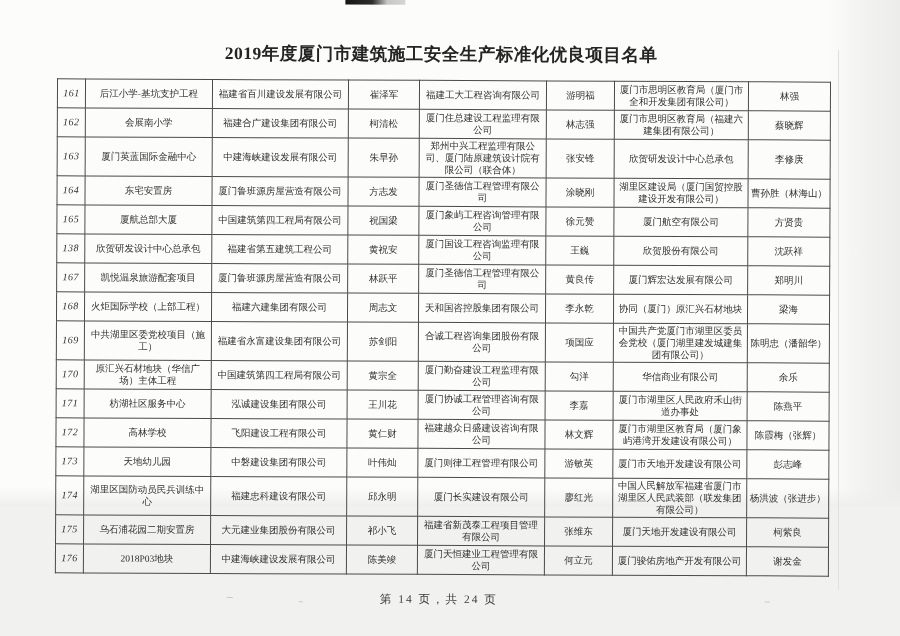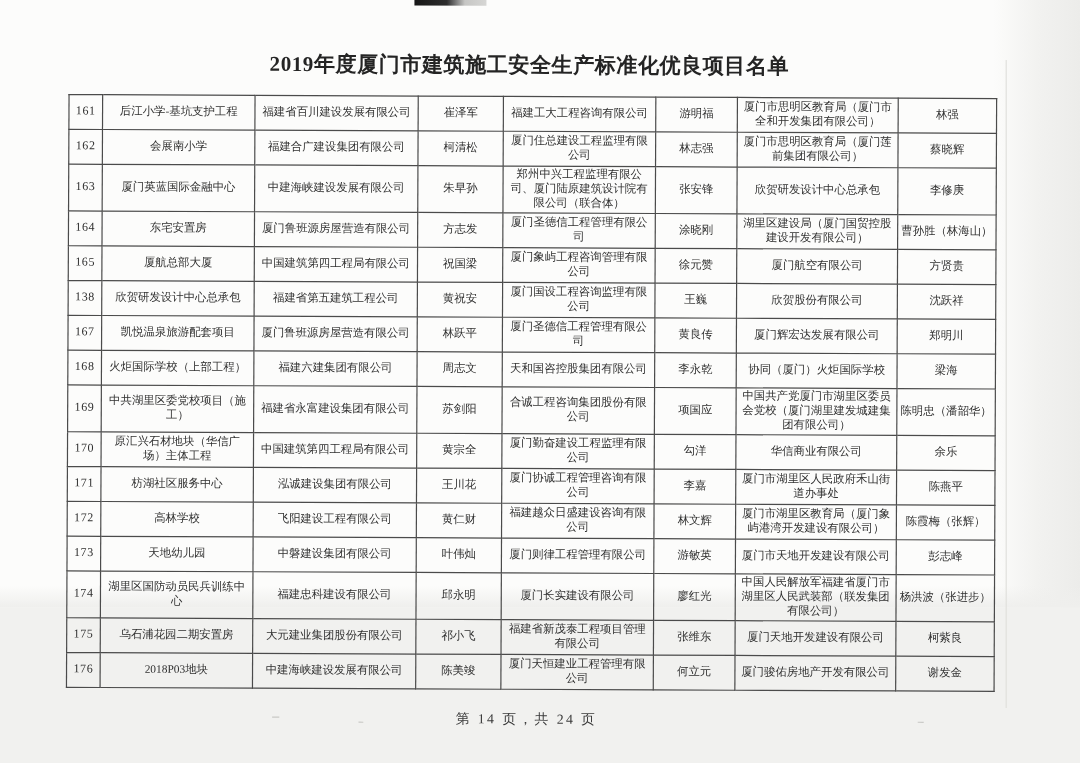--- a/index.html
+++ b/index.html
@@ -40,21 +40,21 @@
   }
   table.projects td {
     border: 1px solid #4b4b4b;
     text-align: center; vertical-align: middle;
     font-size: 9.5px; line-height: 12px;
     color: #2f2f2f;
     padding: 1px 2px;
     height: 29px;
     font-family: "Liberation Serif", "DejaVu Serif", serif;
   }
-  table.projects td.col-no { font-size: 10px; letter-spacing: 0.5px; }
+  table.projects td.col-no { font-size: 10px; letter-spacing: 0.5px; font-style: italic; }
   col.c0 { width: 28px; }
   col.c1 { width: 127px; }
   col.c2 { width: 136px; }
   col.c3 { width: 71px; }
   col.c4 { width: 127px; }
   col.c5 { width: 68px; }
   col.c6 { width: 134px; }
   col.c7 { width: 82px; }
   .page-footer {
     position: absolute; left: 0; top: 592px; width: 880px;
@@ -101,21 +101,21 @@
             <td>厦门市思明区教育局（厦门市全和开发集团有限公司）</td>
             <td>林强</td>
           </tr>
           <tr>
             <td class="col-no">162</td>
             <td>会展南小学</td>
             <td>福建合广建设集团有限公司</td>
             <td>柯清松</td>
             <td>厦门住总建设工程监理有限公司</td>
             <td>林志强</td>
-            <td>厦门市思明区教育局（厦门莲前集团有限公司）</td>
+            <td>厦门市思明区教育局（福建六建集团有限公司）</td>
             <td>蔡晓辉</td>
           </tr>
           <tr>
             <td class="col-no">163</td>
             <td>厦门英蓝国际金融中心</td>
             <td>中建海峡建设发展有限公司</td>
             <td>朱早孙</td>
             <td>郑州中兴工程监理有限公司、厦门陆原建筑设计院有限公司（联合体）</td>
             <td>张安锋</td>
             <td>欣贺研发设计中心总承包</td>
@@ -161,21 +161,21 @@
             <td>厦门辉宏达发展有限公司</td>
             <td>郑明川</td>
           </tr>
           <tr>
             <td class="col-no">168</td>
             <td>火炬国际学校（上部工程）</td>
             <td>福建六建集团有限公司</td>
             <td>周志文</td>
             <td>天和国咨控股集团有限公司</td>
             <td>李永乾</td>
-            <td>协同（厦门）火炬国际学校</td>
+            <td>协同（厦门）原汇兴石材地块</td>
             <td>梁海</td>
           </tr>
           <tr>
             <td class="col-no">169</td>
             <td>中共湖里区委党校项目（施工）</td>
             <td>福建省永富建设集团有限公司</td>
             <td>苏剑阳</td>
             <td>合诚工程咨询集团股份有限公司</td>
             <td>项国应</td>
             <td>中国共产党厦门市湖里区委员会党校（厦门湖里建发城建集团有限公司）</td>

